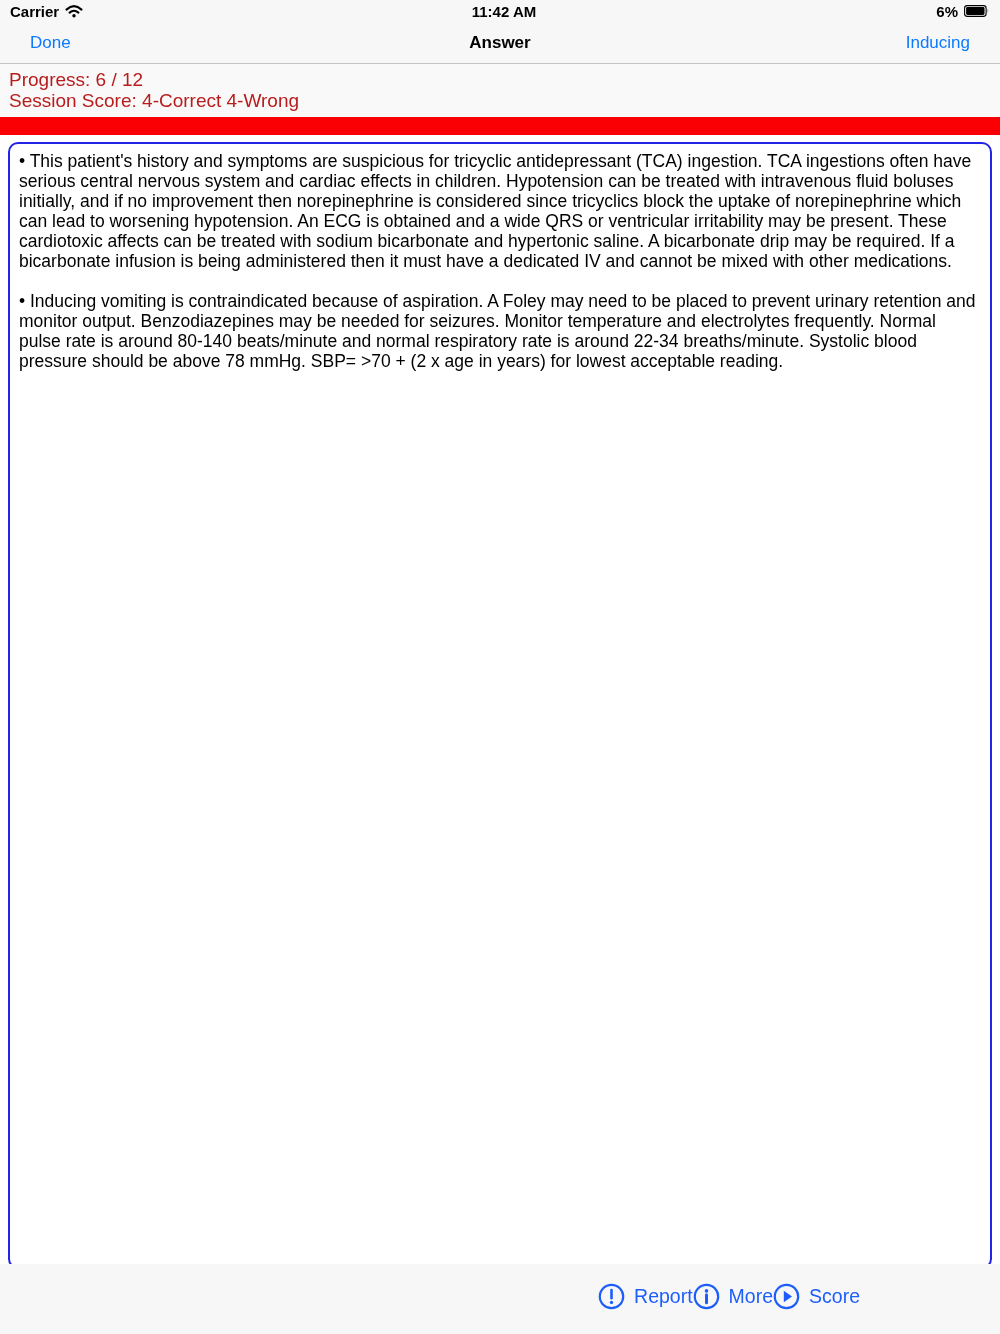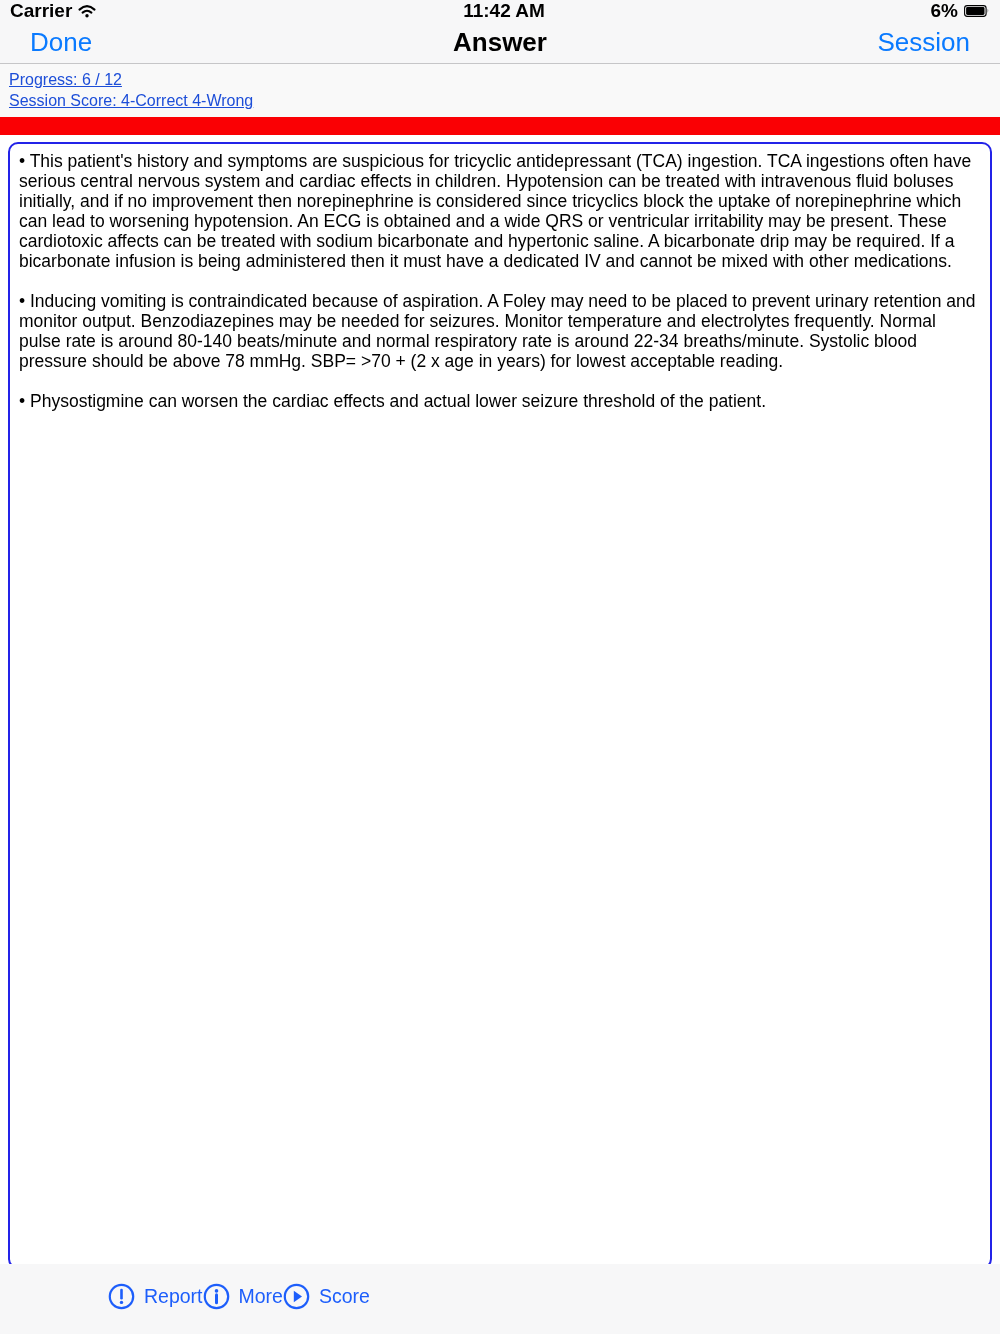--- a/index.html
+++ b/index.html
@@ -9,62 +9,62 @@
     background:#ffffff; overflow:hidden;
     font-family:"Liberation Sans","DejaVu Sans",sans-serif;
     color:#000;
   }
 
   
   .top-chrome { background:#f7f7f8; }
   .statusbar {
     position:relative; height:22px;
     display:flex; align-items:center; justify-content:space-between;
-    padding:0 10px; font-size:19px; font-weight:600; color:#000;
+    padding:0 10px; font-size:15px; font-weight:600; color:#000;
   }
   .sb-left, .sb-right { display:flex; align-items:center; gap:6px; }
   .sb-center {
     position:absolute; left:8px; right:0; text-align:center; pointer-events:none;
   }
   .navbar {
     position:relative; height:42px;
     display:flex; align-items:center; justify-content:space-between;
     padding:0 30px; border-bottom:1px solid #c6c6c8;
-    font-size:26px;
+    font-size:17px;
   }
   .nav-link { color:#0a7aff; cursor:pointer; }
   .nav-title {
     position:absolute; left:0; right:0; text-align:center;
     font-weight:700; color:#000; pointer-events:none;
   }
 
   
   .session {
     background:#f9f9f9; padding:5px 9px 6px;
-    font-size:16px; line-height:21px; color:#1d4ed8;text-decoration:underline;
+    font-size:19px; line-height:21px; color:#b91c1c;
   }
 
   
   .redbar { height:18px; width:100%; }
 
   
   .answer-box {
     margin:7px 8px 0; height:1127px;
     border:2px solid #2323e8; border-radius:10px;
     background:#fff; padding:7px 9px;
     font-size:17.5px; line-height:20px; color:#000;
     overflow:hidden;
   }
   .answer-box p { margin:0 0 20px; }
 
   
   .toolbar {
     position:absolute; left:0; right:0; bottom:0; height:70px;
     background:#f7f7f8;
-    display:flex; align-items:center; justify-content:flex-start;
+    display:flex; align-items:center; justify-content:flex-end;
     padding:0 140px 6px 108px;
   }
   .tb-item {
     display:flex; align-items:center; gap:9px;
     color:#1d5efb; font-size:19.5px; cursor:pointer;
   }
   .tb-item svg { display:block; }
 
   .icon-svg { display:block; }
 </style>
@@ -94,35 +94,34 @@
             <rect x="2.1" y="2.1" width="18.4" height="7.8" rx="1.4" fill="#000"></rect>
             <path d="M23.4 4 q2 .9 0 4 z" fill="#9a9a9a"></path>
           </svg>
         </span>
       </div>
     </div>
 
     <div class="navbar">
       <span class="nav-link">Done</span>
       <span class="nav-title">Answer</span>
-      <span class="nav-link">Session</span>
+      <span class="nav-link">Inducing</span>
     </div>
   </div>
 
   <div class="session">
     <div>Progress: 6 / 12</div>
     <div>Session Score: 4-Correct 4-Wrong</div>
   </div>
 
   <div class="redbar" id="redbar" style="background: rgb(250, 0, 4);"></div>
 
   <div class="answer-box">
     <p>• This patient's history and symptoms are suspicious for tricyclic antidepressant (TCA) ingestion. TCA ingestions often have serious central nervous system and cardiac effects in children. Hypotension can be treated with intravenous fluid boluses initially, and if no improvement then norepinephrine is considered since tricyclics block the uptake of norepinephrine which can lead to worsening hypotension. An ECG is obtained and a wide QRS or ventricular irritability may be present. These cardiotoxic affects can be treated with sodium bicarbonate and hypertonic saline. A bicarbonate drip may be required. If a bicarbonate infusion is being administered then it must have a dedicated IV and cannot be mixed with other medications.</p>
     <p>• Inducing vomiting is contraindicated because of aspiration. A Foley may need to be placed to prevent urinary retention and monitor output. Benzodiazepines may be needed for seizures. Monitor temperature and electrolytes frequently. Normal pulse rate is around 80-140 beats/minute and normal respiratory rate is around 22-34 breaths/minute. Systolic blood pressure should be above 78 mmHg. SBP= &gt;70 + (2 x age in years) for lowest acceptable reading.</p>
-    <p>• Physostigmine can worsen the cardiac effects and actual lower seizure threshold of the patient.</p>
   </div>
 
   <div class="toolbar">
     <div class="tb-item">
       <span>
         <svg class="icon-svg" width="27" height="27" viewBox="0 0 27 27">
           <circle cx="13.5" cy="13.5" r="11.7" fill="none" stroke="#1d5efb" stroke-width="2.2"></circle>
           <line x1="13.5" y1="7" x2="13.5" y2="15.2" stroke="#1d5efb" stroke-width="2.6" stroke-linecap="round"></line>
           <circle cx="13.5" cy="19.4" r="1.7" fill="#1d5efb"></circle>
         </svg>

